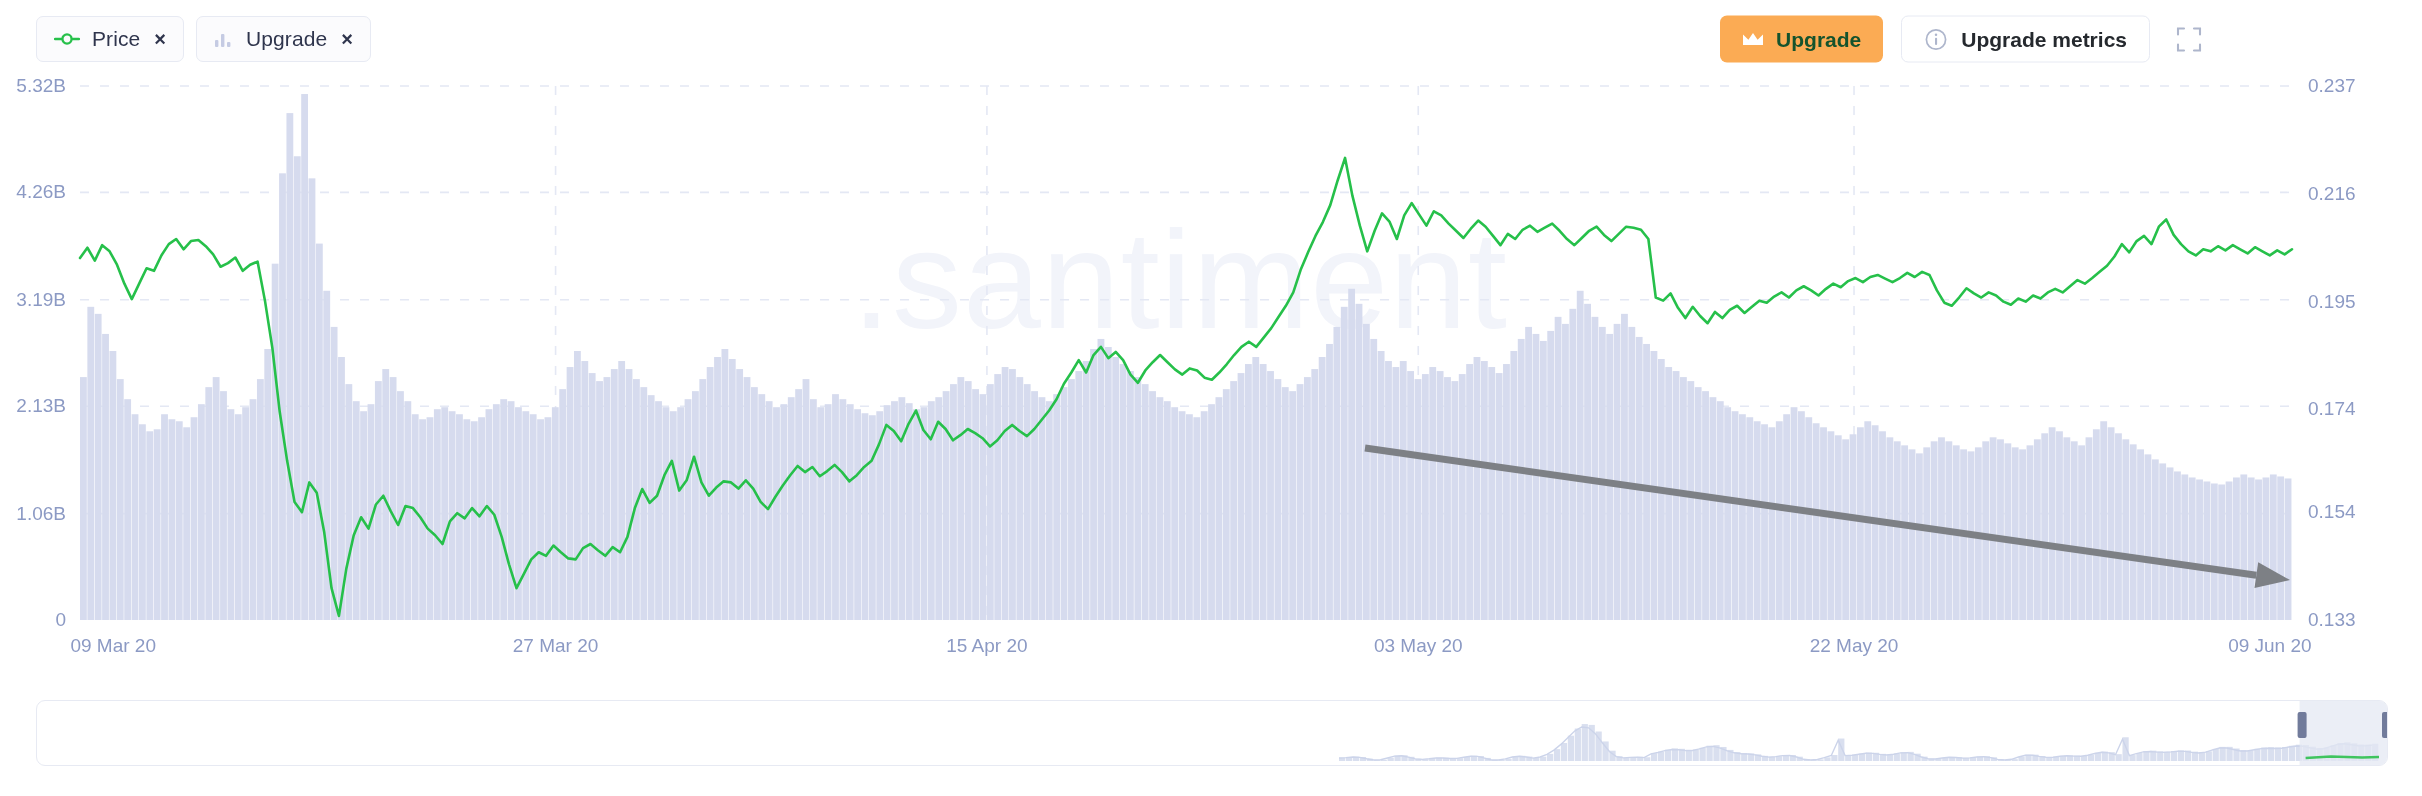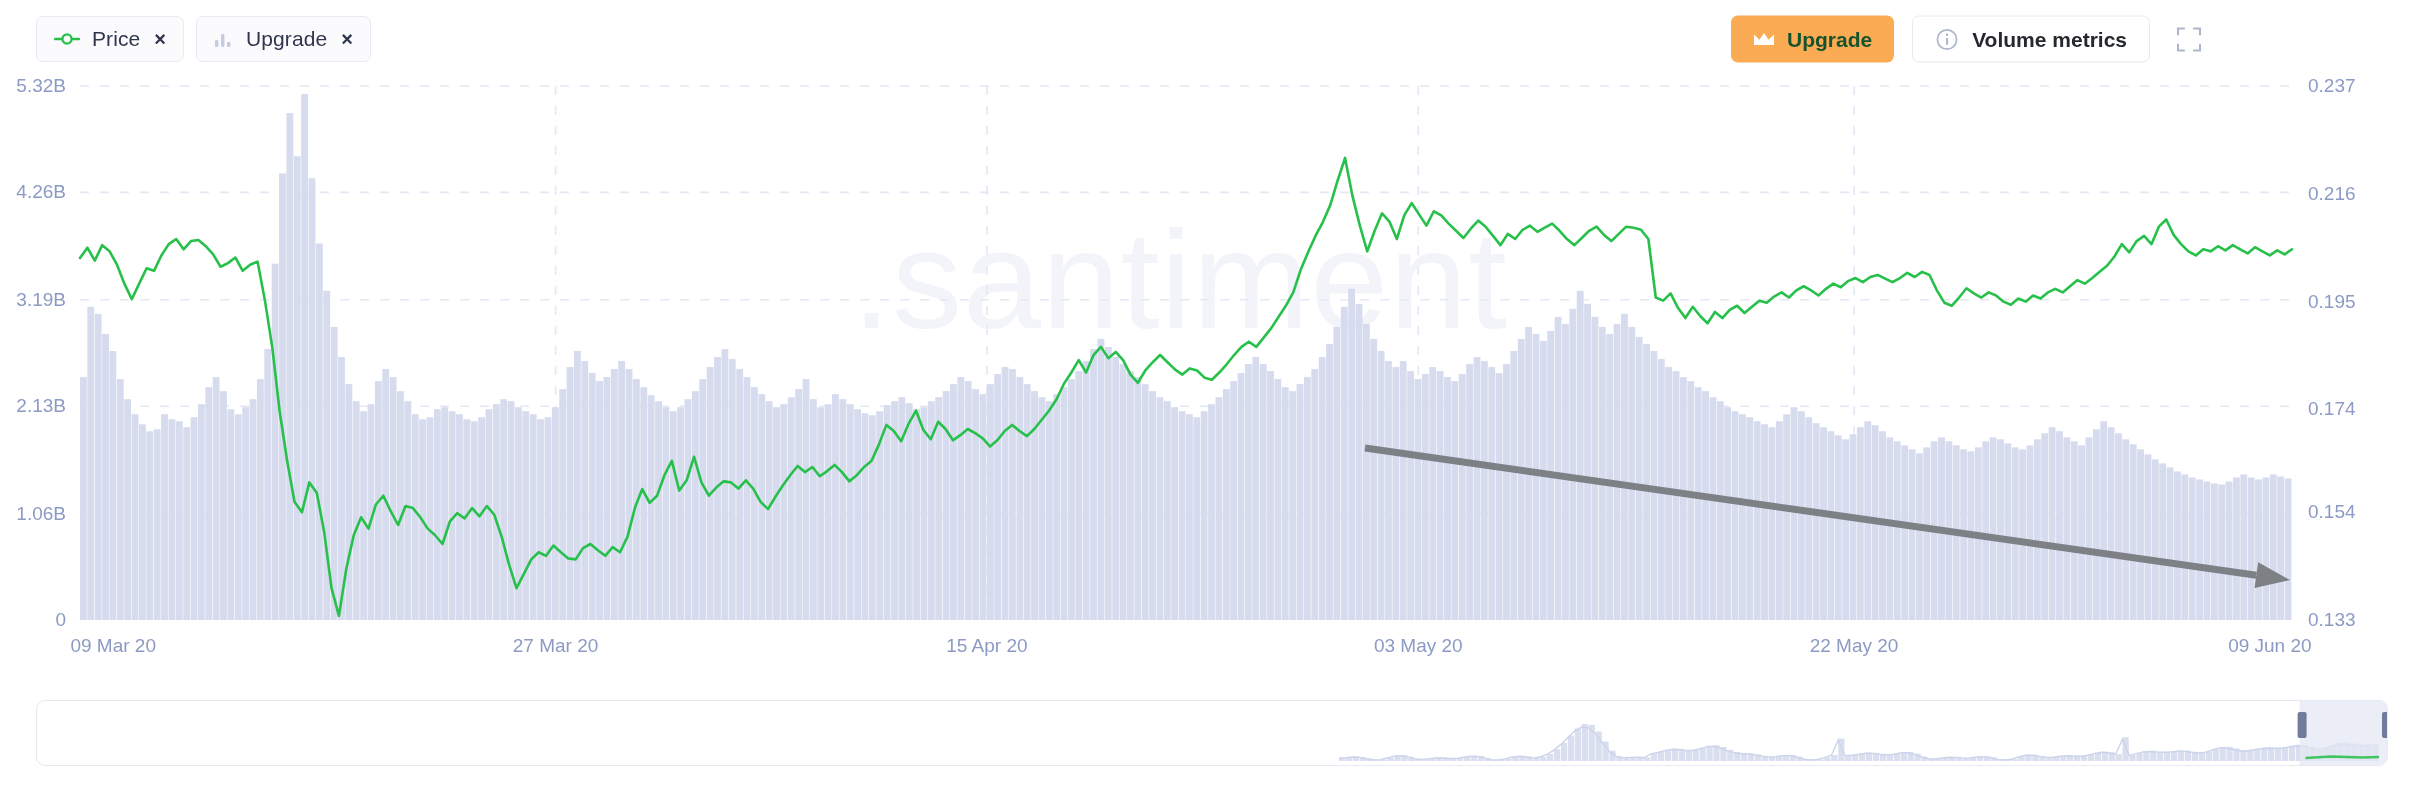--- a/index.html
+++ b/index.html
@@ -189,21 +189,21 @@
       </button>
 
       <button class="btn-explain">
         <span class="chip-icon">
           <svg width="24" height="24" viewBox="0 0 24 24">
             <circle cx="12" cy="12" r="9.6" fill="none" stroke="#aeb6cc" stroke-width="1.7"></circle>
             <circle cx="12" cy="7.2" r="1.25" fill="#aeb6cc"></circle>
             <rect x="11" y="10.2" width="2.1" height="7.2" rx="1" fill="#aeb6cc"></rect>
           </svg>
         </span>
-        <span>Volume metrics</span>
+        <span>Upgrade metrics</span>
       </button>
 
       <button class="btn-fullscreen">
         <svg width="28" height="28" viewBox="0 0 28 28">
           <g fill="none" stroke="#aeb6cc" stroke-width="2.1" stroke-linecap="round">
             <path d="M3 9 L3 3 L9 3"></path>
             <path d="M19 3 L25 3 L25 9"></path>
             <path d="M25 19 L25 25 L19 25"></path>
             <path d="M9 25 L3 25 L3 19"></path>
           </g>

